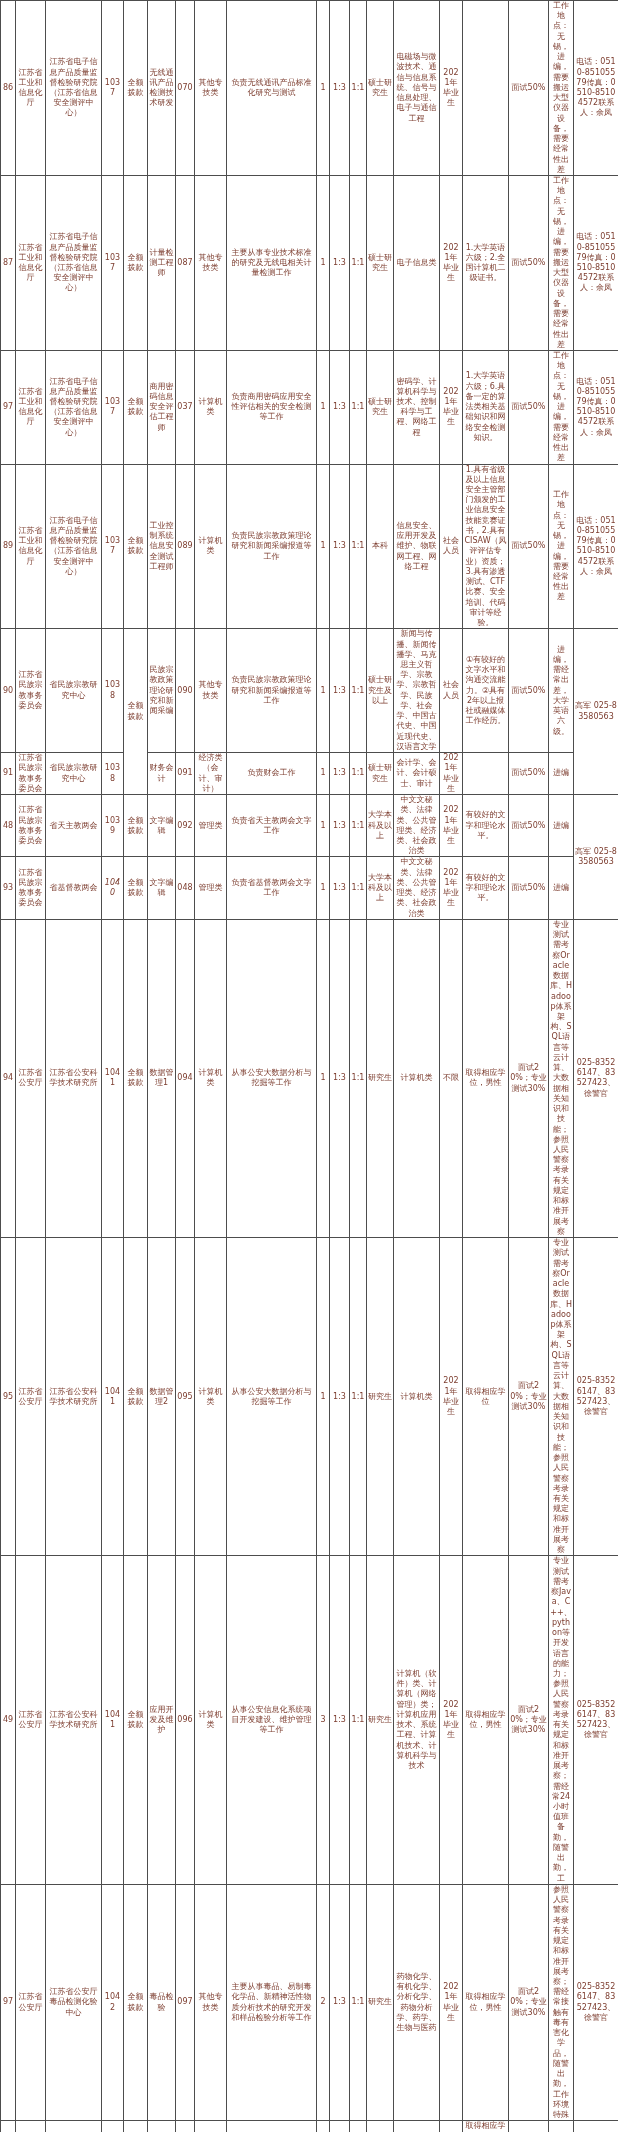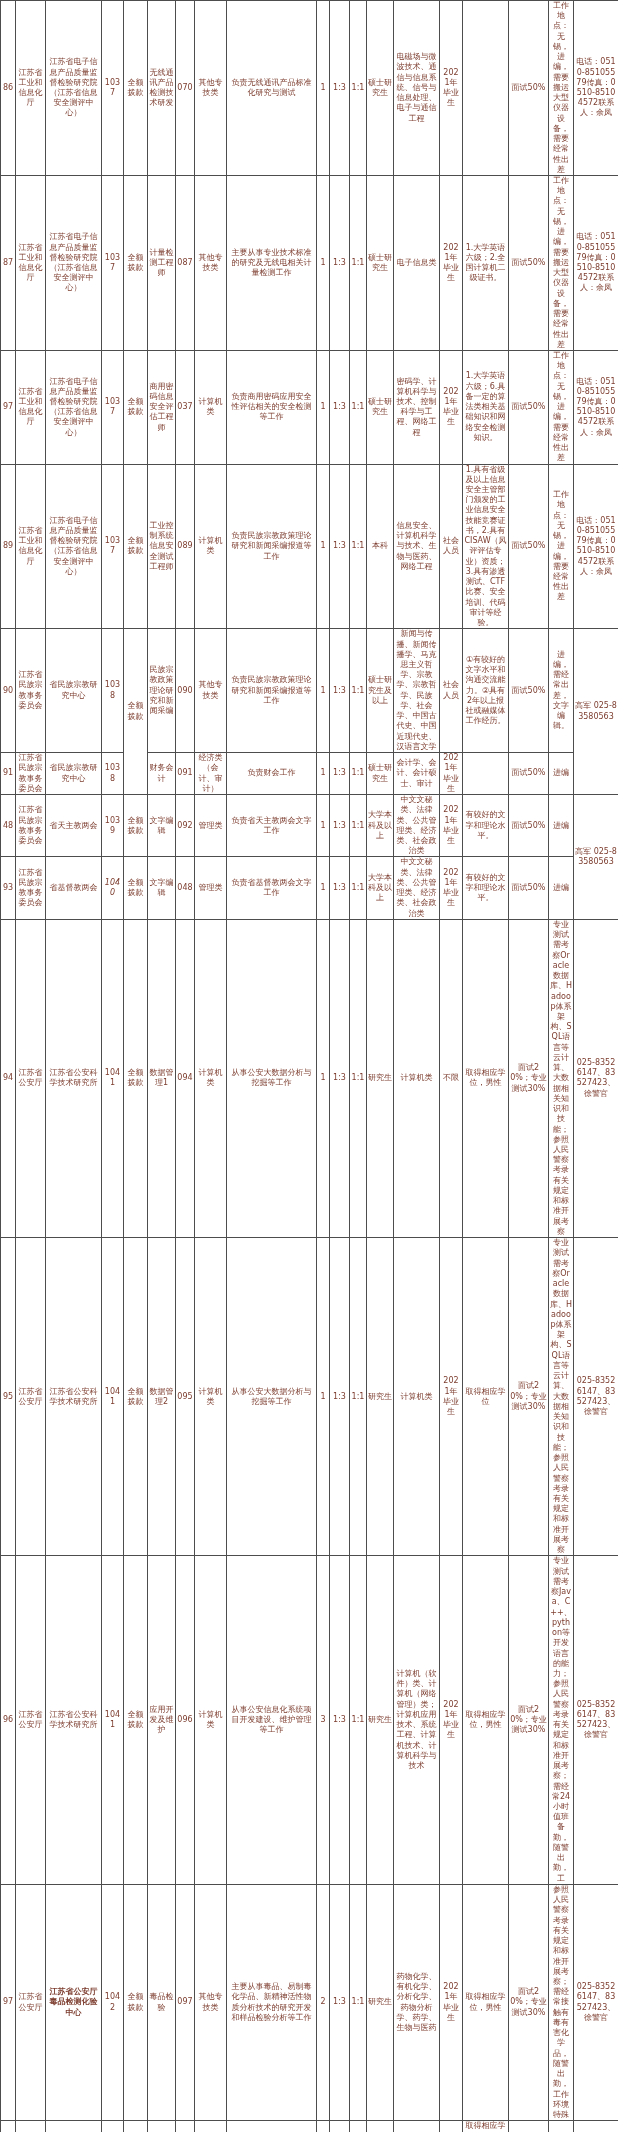--- a/index.html
+++ b/index.html
@@ -116,21 +116,21 @@
           <td style="color: rgb(124, 60, 46); border-color: rgb(77, 77, 77);">1037</td>
           <td style="color: rgb(124, 60, 46); border-color: rgb(77, 77, 77);">全额拨款</td>
           <td style="color: rgb(124, 60, 46); border-color: rgb(77, 77, 77);">工业控制系统信息安全测试工程师</td>
           <td style="color: rgb(124, 60, 46); border-color: rgb(77, 77, 77);">089</td>
           <td style="color: rgb(124, 60, 46); border-color: rgb(77, 77, 77);">计算机类</td>
           <td style="color: rgb(124, 60, 46); border-color: rgb(77, 77, 77);">负责民族宗教政策理论研究和新闻采编报道等工作</td>
           <td style="color: rgb(124, 60, 46); border-color: rgb(77, 77, 77);">1</td>
           <td style="color: rgb(124, 60, 46); border-color: rgb(77, 77, 77);">1:3</td>
           <td style="color: rgb(124, 60, 46); border-color: rgb(77, 77, 77);">1:1</td>
           <td style="color: rgb(124, 60, 46); border-color: rgb(77, 77, 77);">本科</td>
-          <td style="color: rgb(124, 60, 46); border-color: rgb(77, 77, 77);">信息安全、计算机科学与技术、生物与医药、网络工程</td>
+          <td style="color: rgb(124, 60, 46); border-color: rgb(77, 77, 77);">信息安全、应用开发及维护、物联网工程、网络工程</td>
           <td style="color: rgb(124, 60, 46); border-color: rgb(77, 77, 77);">社会人员</td>
           <td style="color: rgb(124, 60, 46); border-color: rgb(77, 77, 77);">1.具有省级及以上信息安全主管部门颁发的工业信息安全技能竞赛证书，2.具有CISAW（风评评估专业）资质；3.具有渗透测试、CTF比赛、安全培训、代码审计等经验。</td>
           <td style="color: rgb(124, 60, 46); border-color: rgb(77, 77, 77);">面试50%</td>
           <td style="color: rgb(124, 60, 46); border-color: rgb(77, 77, 77);">工作地点：无锡，进编，需要经常性出差</td>
           <td style="color: rgb(124, 60, 46); border-color: rgb(77, 77, 77);">电话：0510-85105579传真：0510-85104572联系人：余凤</td>
         </tr>
         <tr style="height: 70px;">
           <td style="color: rgb(124, 60, 46); border-color: rgb(77, 77, 77);">90</td>
           <td style="color: rgb(124, 60, 46); border-color: rgb(77, 77, 77);">江苏省民族宗教事务委员会</td>
           <td style="color: rgb(124, 60, 46); border-color: rgb(77, 77, 77);">省民族宗教研究中心</td>
@@ -141,21 +141,21 @@
           <td style="color: rgb(124, 60, 46); border-color: rgb(77, 77, 77);">其他专技类</td>
           <td style="color: rgb(124, 60, 46); border-color: rgb(77, 77, 77);">负责民族宗教政策理论研究和新闻采编报道等工作</td>
           <td style="color: rgb(124, 60, 46); border-color: rgb(77, 77, 77);">1</td>
           <td style="color: rgb(124, 60, 46); border-color: rgb(77, 77, 77);">1:3</td>
           <td style="color: rgb(124, 60, 46); border-color: rgb(77, 77, 77);">1:1</td>
           <td style="color: rgb(124, 60, 46); border-color: rgb(77, 77, 77);">硕士研究生及以上</td>
           <td style="color: rgb(124, 60, 46); border-color: rgb(77, 77, 77);">新闻与传播、新闻传播学、马克思主义哲学、宗教学、宗教哲学、民族学、社会学、中国古代史、中国近现代史、汉语言文学</td>
           <td style="color: rgb(124, 60, 46); border-color: rgb(77, 77, 77);">社会人员</td>
           <td style="color: rgb(124, 60, 46); border-color: rgb(77, 77, 77);">①有较好的文字水平和沟通交流能力。②具有2年以上报社或融媒体工作经历。</td>
           <td style="color: rgb(124, 60, 46); border-color: rgb(77, 77, 77);">面试50%</td>
-          <td style="color: rgb(124, 60, 46); border-color: rgb(77, 77, 77);">进编，需经常出差，文字编辑。</td>
+          <td style="color: rgb(124, 60, 46); border-color: rgb(77, 77, 77);">进编，需经常出差，大学英语六级。</td>
           <td rowspan="2" style="color: rgb(124, 60, 46); border-color: rgb(77, 77, 77);">高军 025-83580563</td>
         </tr>
         <tr style="height: 34px;">
           <td style="color: rgb(124, 60, 46); border-color: rgb(77, 77, 77);">91</td>
           <td style="color: rgb(124, 60, 46); border-color: rgb(77, 77, 77);">江苏省民族宗教事务委员会</td>
           <td style="color: rgb(124, 60, 46); border-color: rgb(77, 77, 77);">省民族宗教研究中心</td>
           <td style="color: rgb(124, 60, 46); border-color: rgb(77, 77, 77);">1038</td>
           <td style="color: rgb(124, 60, 46); border-color: rgb(77, 77, 77);">财务会计</td>
           <td style="color: rgb(124, 60, 46); border-color: rgb(77, 77, 77);">091</td>
           <td style="color: rgb(124, 60, 46); border-color: rgb(77, 77, 77);">经济类（会计、审计）</td>
@@ -247,21 +247,21 @@
           <td style="color: rgb(124, 60, 46); border-color: rgb(77, 77, 77);">1:1</td>
           <td style="color: rgb(124, 60, 46); border-color: rgb(77, 77, 77);">研究生</td>
           <td style="color: rgb(124, 60, 46); border-color: rgb(77, 77, 77);">计算机类</td>
           <td style="color: rgb(124, 60, 46); border-color: rgb(77, 77, 77);">2021年毕业生</td>
           <td style="color: rgb(124, 60, 46); border-color: rgb(77, 77, 77);">取得相应学位</td>
           <td style="color: rgb(124, 60, 46); border-color: rgb(77, 77, 77);">面试20%；专业测试30%</td>
           <td style="color: rgb(124, 60, 46); border-color: rgb(77, 77, 77);">专业测试需考察Oracle数据库、Hadoop体系架构、SQL语言等云计算、大数据相关知识和技能；参照人民警察考录有关规定和标准开展考察</td>
           <td style="color: rgb(124, 60, 46); border-color: rgb(77, 77, 77);">025-83526147、83527423、徐警官</td>
         </tr>
         <tr style="height: 232px;">
-          <td style="color: rgb(124, 60, 46); border-color: rgb(77, 77, 77);">96</td>
+          <td style="color: rgb(124, 60, 46); border-color: rgb(77, 77, 77);">49</td>
           <td style="color: rgb(124, 60, 46); border-color: rgb(77, 77, 77);">江苏省公安厅</td>
           <td style="color: rgb(124, 60, 46); border-color: rgb(77, 77, 77);">江苏省公安科学技术研究所</td>
           <td style="color: rgb(124, 60, 46); border-color: rgb(77, 77, 77);">1041</td>
           <td style="color: rgb(124, 60, 46); border-color: rgb(77, 77, 77);">全额拨款</td>
           <td style="color: rgb(124, 60, 46); border-color: rgb(77, 77, 77);">应用开发及维护</td>
           <td style="color: rgb(124, 60, 46); border-color: rgb(77, 77, 77);">096</td>
           <td style="color: rgb(124, 60, 46); border-color: rgb(77, 77, 77);">计算机类</td>
           <td style="color: rgb(124, 60, 46); border-color: rgb(77, 77, 77);">从事公安信息化系统项目开发建设、维护管理等工作</td>
           <td style="color: rgb(124, 60, 46); border-color: rgb(77, 77, 77);">3</td>
           <td style="color: rgb(124, 60, 46); border-color: rgb(77, 77, 77);">1:3</td>
@@ -270,21 +270,21 @@
           <td style="color: rgb(124, 60, 46); border-color: rgb(77, 77, 77);">计算机（软件）类、计算机（网络管理）类；计算机应用技术、系统工程、计算机技术、计算机科学与技术</td>
           <td style="color: rgb(124, 60, 46); border-color: rgb(77, 77, 77);">2021年毕业生</td>
           <td style="color: rgb(124, 60, 46); border-color: rgb(77, 77, 77);">取得相应学位，男性</td>
           <td style="color: rgb(124, 60, 46); border-color: rgb(77, 77, 77);">面试20%；专业测试30%</td>
           <td style="color: rgb(124, 60, 46); border-color: rgb(77, 77, 77);">专业测试需考察Java、C++、python等开发语言的能力；参照人民警察考录有关规定和标准开展考察；需经常24小时值班备勤，随警出勤，工</td>
           <td style="color: rgb(124, 60, 46); border-color: rgb(77, 77, 77);">025-83526147、83527423、徐警官</td>
         </tr>
         <tr style="height: 80px;">
           <td style="color: rgb(124, 60, 46); border-color: rgb(77, 77, 77);">97</td>
           <td style="color: rgb(124, 60, 46); border-color: rgb(77, 77, 77);">江苏省公安厅</td>
-          <td style="color: rgb(124, 60, 46); border-color: rgb(77, 77, 77); font-weight: bold;">江苏省公安厅毒品检测化验中心</td>
+          <td style="color: rgb(124, 60, 46); border-color: rgb(77, 77, 77);">江苏省公安厅毒品检测化验中心</td>
           <td style="color: rgb(124, 60, 46); border-color: rgb(77, 77, 77);">1042</td>
           <td style="color: rgb(124, 60, 46); border-color: rgb(77, 77, 77);">全额拨款</td>
           <td style="color: rgb(124, 60, 46); border-color: rgb(77, 77, 77);">毒品检验</td>
           <td style="color: rgb(124, 60, 46); border-color: rgb(77, 77, 77);">097</td>
           <td style="color: rgb(124, 60, 46); border-color: rgb(77, 77, 77);">其他专技类</td>
           <td style="color: rgb(124, 60, 46); border-color: rgb(77, 77, 77);">主要从事毒品、易制毒化学品、新精神活性物质分析技术的研究开发和样品检验分析等工作</td>
           <td style="color: rgb(124, 60, 46); border-color: rgb(77, 77, 77);">2</td>
           <td style="color: rgb(124, 60, 46); border-color: rgb(77, 77, 77);">1:3</td>
           <td style="color: rgb(124, 60, 46); border-color: rgb(77, 77, 77);">1:1</td>
           <td style="color: rgb(124, 60, 46); border-color: rgb(77, 77, 77);">研究生</td>

